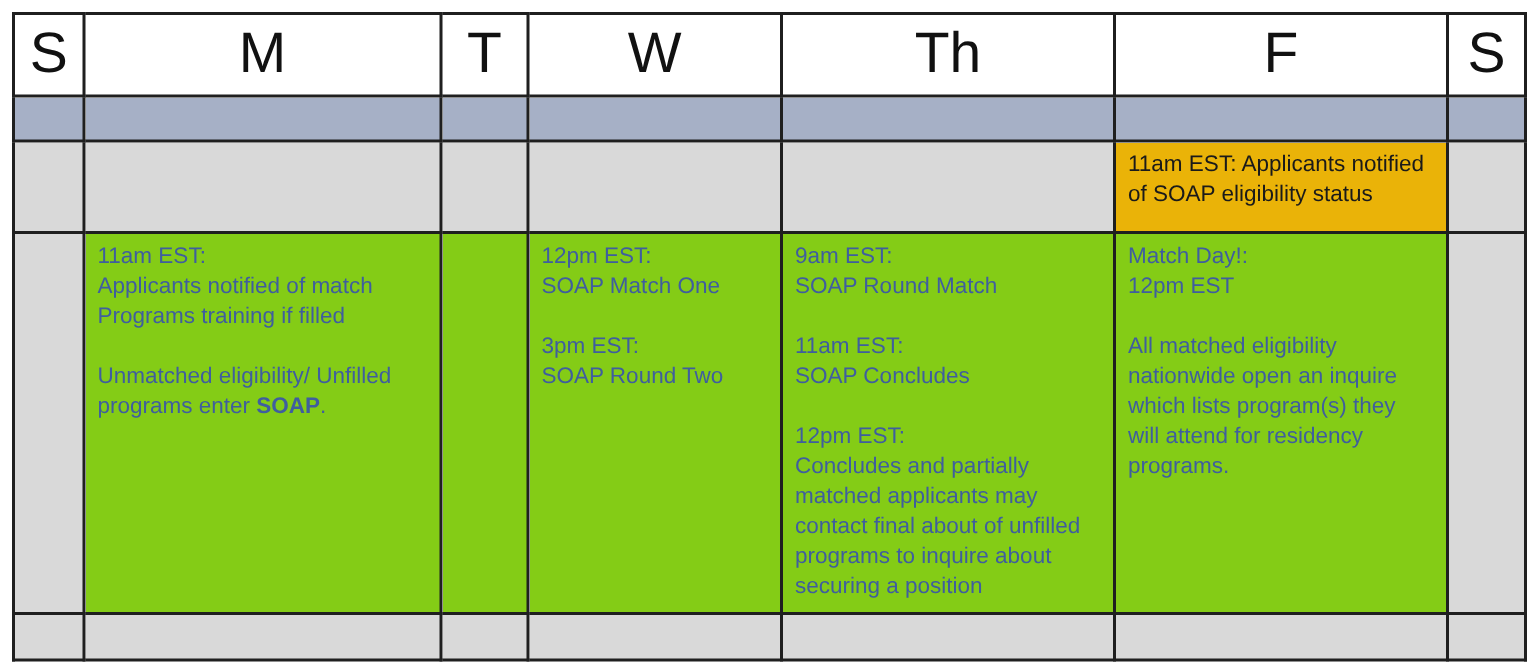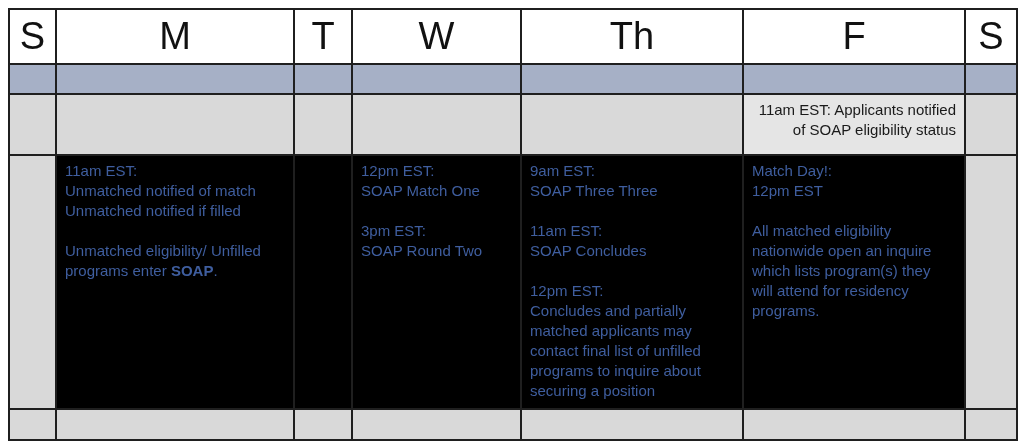--- a/index.html
+++ b/index.html
@@ -24,22 +24,22 @@
     height: 53px;
     background: #ffffff;
     font-size: 38px;
     font-weight: 400;
     text-align: center;
     vertical-align: middle;
     color: #111111;
   }
   tr.week-band-row td { height: 28px; background: #a6b0c6; }
   tr.eligibility-row td { height: 59px; background: #d9d9d9; vertical-align: top; }
-  tr.eligibility-row td.white-cell { background: #e5e5e5; text-align: right; }
-  tr.events-row td { height: 252px; background: #000000; vertical-align: top; }
+  tr.eligibility-row td.white-cell { background: #eab308; }
+  tr.events-row td { height: 252px; background: #84cc16; vertical-align: top; }
   tr.events-row td.shaded { background: #d9d9d9; }
   tr.footer-band-row td { height: 29px; background: #d9d9d9; }
 
   .cell-pad { padding: 5px 8px 4px 8px; }
   .line { min-height: 20px; line-height: 20px; font-size: 15px; }
   .event-text { color: #3f5e9f; }
   .notice-text { color: #1a1a1a; }
   .event-text b { font-weight: 700; margin-top: 20px; }
 </style>
 </head>
@@ -92,50 +92,50 @@
       </td>
       <td></td>
     </tr>
 
     <tr class="events-row">
       <td class="shaded"></td>
       <td>
         <div class="cell-pad event-text">
           <div>
                 <div class="line">11am EST:</div>
-                <div class="line">Unmatched notified of match</div>
-                <div class="line">Unmatched notified if filled</div>
+                <div class="line">Applicants notified of match</div>
+                <div class="line">Programs training if filled</div>
                 <div class="line"></div>
                 <div class="line">Unmatched eligibility/ Unfilled</div>
               </div>
           <div class="line"><span>programs enter </span><b>SOAP</b><span>.</span></div>
         </div>
       </td>
       <td></td>
       <td>
         <div class="cell-pad event-text">
               <div class="line">12pm EST:</div>
               <div class="line">SOAP Match One</div>
               <div class="line"></div>
               <div class="line">3pm EST:</div>
               <div class="line">SOAP Round Two</div>
             </div>
       </td>
       <td>
         <div class="cell-pad event-text">
               <div class="line">9am EST:</div>
-              <div class="line">SOAP Three Three</div>
+              <div class="line">SOAP Round Match</div>
               <div class="line"></div>
               <div class="line">11am EST:</div>
               <div class="line">SOAP Concludes</div>
               <div class="line"></div>
               <div class="line">12pm EST:</div>
               <div class="line">Concludes and partially</div>
               <div class="line">matched applicants may</div>
-              <div class="line">contact final list of unfilled</div>
+              <div class="line">contact final about of unfilled</div>
               <div class="line">programs to inquire about</div>
               <div class="line">securing a position</div>
             </div>
       </td>
       <td>
         <div class="cell-pad event-text">
               <div class="line">Match Day!:</div>
               <div class="line">12pm EST</div>
               <div class="line"></div>
               <div class="line">All matched eligibility</div>

